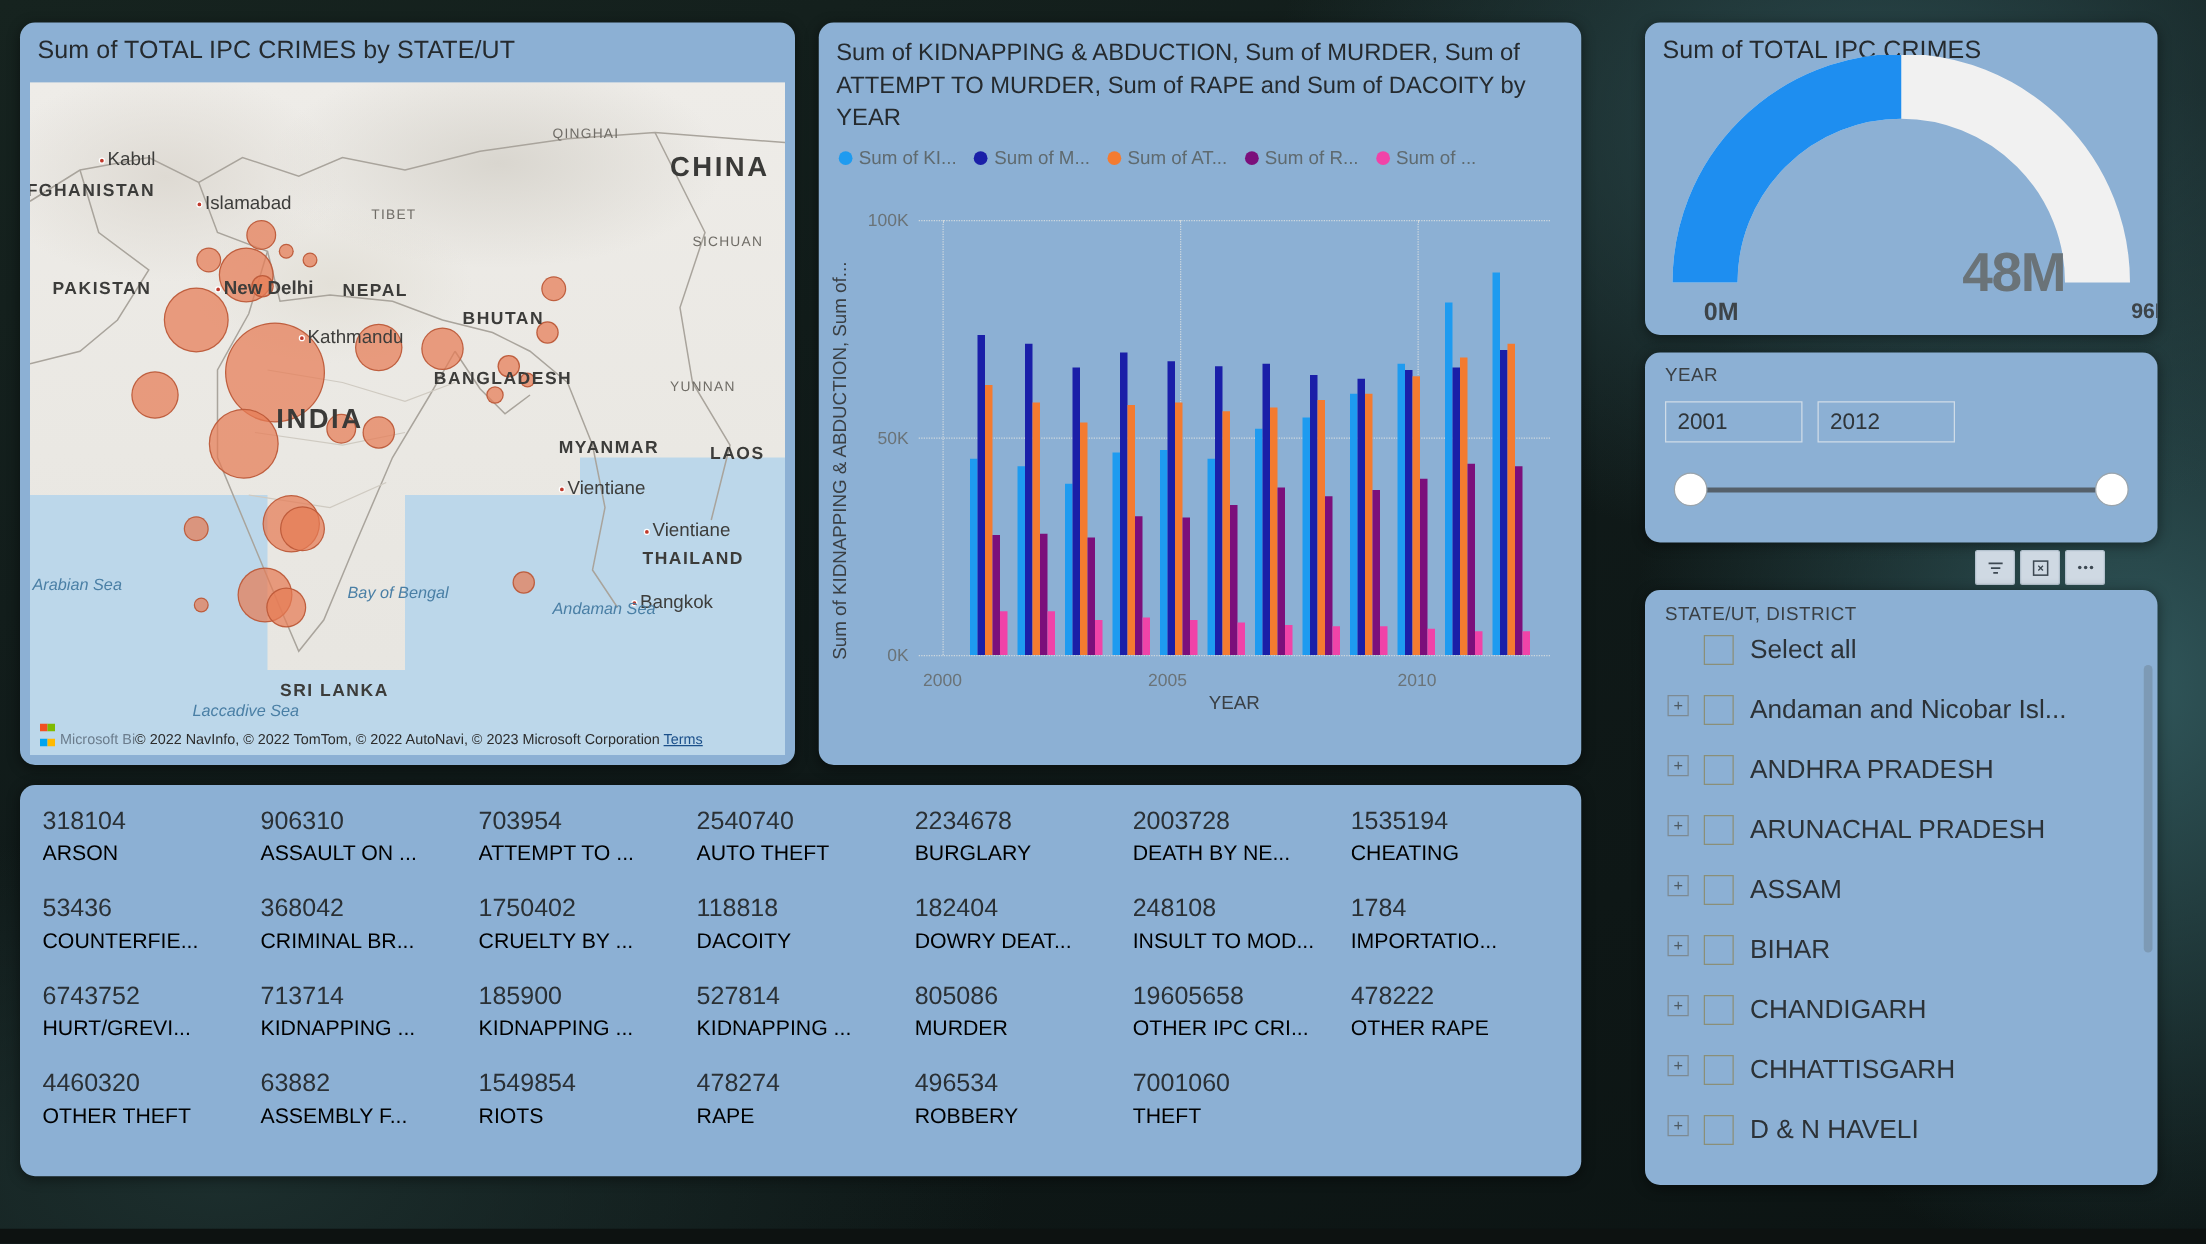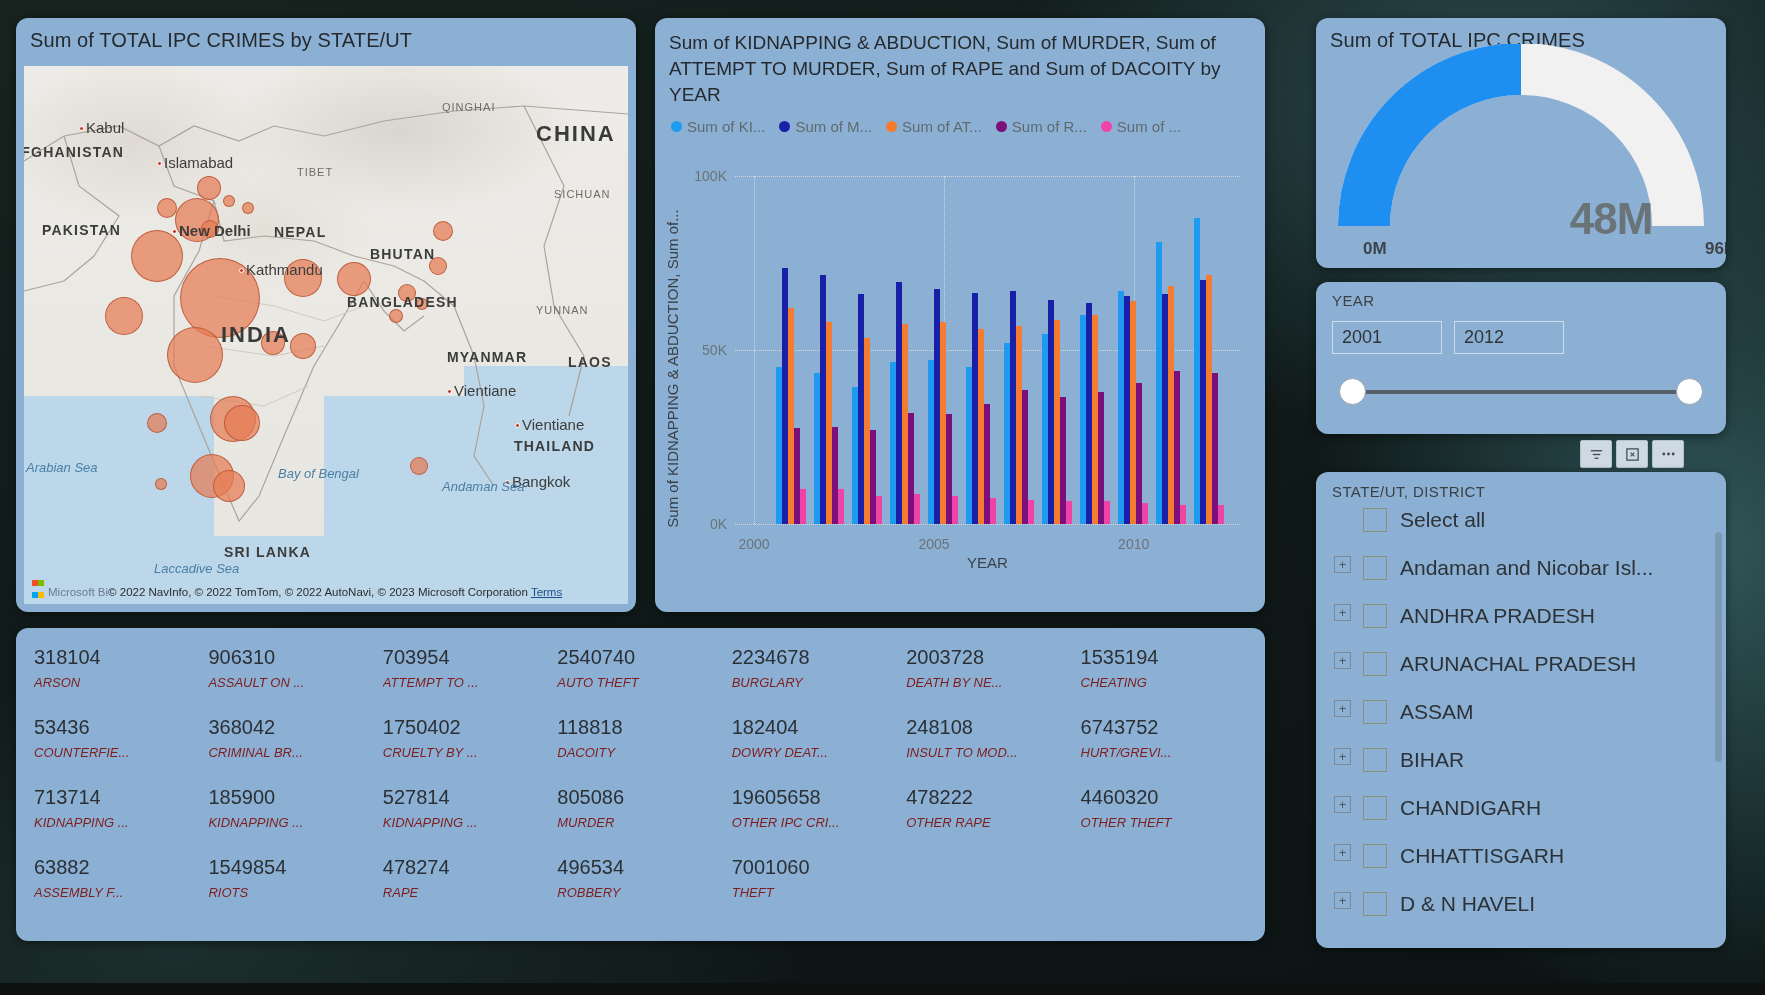--- a/index.html
+++ b/index.html
@@ -122,32 +122,32 @@
 
   
   #cards-panel { left: 16px; top: 628px; width: 1249px; height: 313px; }
   .cards-grid {
     display:grid; grid-template-columns: repeat(7, 1fr);
     grid-auto-rows: 70px; padding: 16px 10px 0 18px; gap: 0;
   }
   .card-cell { overflow:hidden; }
   .card-value { font-size:20px; color:#2a3035; line-height:27px; }
   .card-label {
-    font-size:13px; color:#7f1d1d; line-height:24px;
-    white-space:nowrap; overflow:hidden; text-overflow:ellipsis; padding-right:10px;font-style:italic;
+    font-size:17px; color:#000000; line-height:24px;
+    white-space:nowrap; overflow:hidden; text-overflow:ellipsis; padding-right:10px;
   }
 
   
   #gauge-panel { left: 1316px; top: 18px; width: 410px; height: 250px; }
   .gauge-wrap { position:absolute; left:0; top:26px; width:462px; height:200px;font-weight:bold; }
   .gauge-value {
     position:absolute; left: 200px; top: 150px; width: 190px; text-align:center;
     font-size: 44px; color:#6a7378; letter-spacing:-1px;
   }
-  .gauge-min { position:absolute; left:47px; top:195px; font-size:17px; color:#3d4449;text-align:center; }
+  .gauge-min { position:absolute; left:47px; top:195px; font-size:20px; color:#3d4449;text-align:center; }
   .gauge-max { position:absolute; right:40px; top:195px; font-size:17px; color:#3d4449; }
 
   
   #year-panel { left: 1316px; top: 282px; width: 410px; height: 152px; }
   .slicer-head { font-size:15px; color:#3a4045; padding:10px 0 0 16px; letter-spacing:.4px;}
   .year-inputs { display:flex; gap:12px; padding:12px 0 0 16px; }
   .year-input {
     width: 110px; height: 33px; border:1px solid #cfdce8; background: transparent;
     color:#2f3539; font-size:18px; padding: 0 9px; line-height:31px;
   }
@@ -469,20 +469,24 @@
         </div>
         <div class="card-cell">
           <div class="card-value">182404</div>
           <div class="card-label">DOWRY DEAT...</div>
         </div>
         <div class="card-cell">
           <div class="card-value">248108</div>
           <div class="card-label">INSULT TO MOD...</div>
         </div>
         <div class="card-cell">
+          <div class="card-value">1784</div>
+          <div class="card-label">IMPORTATIO...</div>
+        </div>
+        <div class="card-cell">
           <div class="card-value">6743752</div>
           <div class="card-label">HURT/GREVI...</div>
         </div>
         <div class="card-cell">
           <div class="card-value">713714</div>
           <div class="card-label">KIDNAPPING ...</div>
         </div>
         <div class="card-cell">
           <div class="card-value">185900</div>
           <div class="card-label">KIDNAPPING ...</div>

